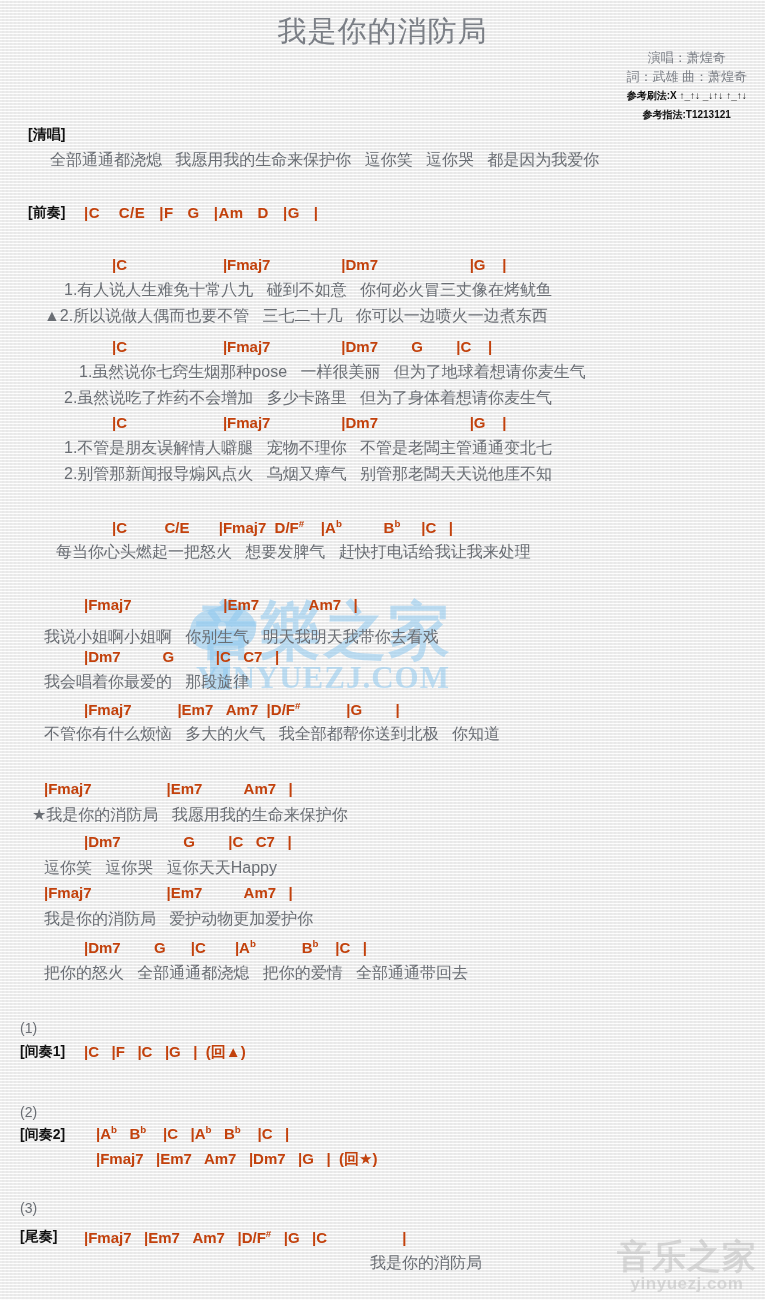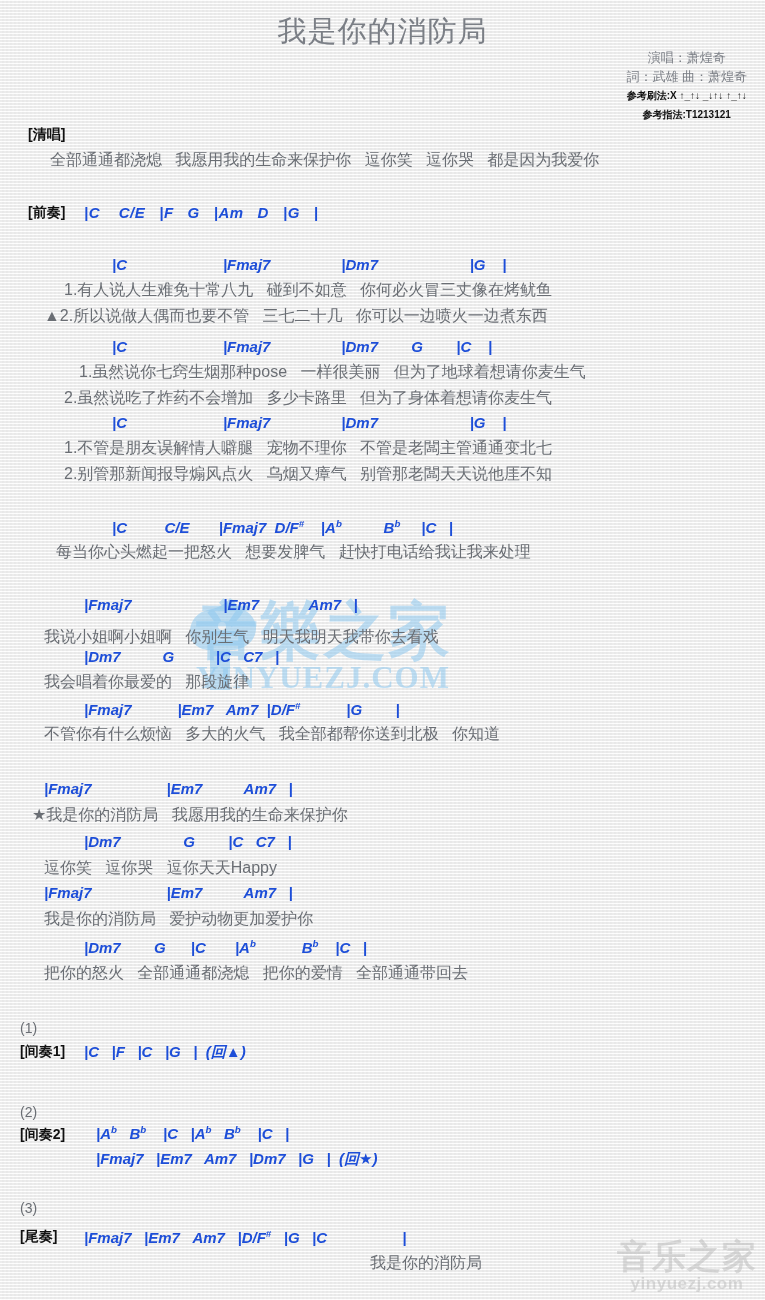--- a/index.html
+++ b/index.html
@@ -24,21 +24,21 @@
     position:absolute;left:0;top:12px;width:765px;text-align:center;
     font-size:29px;color:#7b7f86;letter-spacing:1px;
   }
   .keyinfo{position:absolute;left:95px;top:36px;color:#333;font-size:14px;font-weight:bold;line-height:22px;}
   .credits{position:absolute;right:18px;top:48px;text-align:center;line-height:19px;}
   .credits .c1,.credits .c2{color:#7a7e85;font-size:13px;}
   .credits .c3,.credits .c4{color:#111;font-size:10px;font-weight:bold;}
 
   
   .line{position:absolute;white-space:pre;}
-  .chordline{color:#1d4ed8;font-size:15px;font-weight:bold;font-style:italic;}
+  .chordline{color:#c2410c;font-size:15px;font-weight:bold;}
   .lyricline{color:#6a6e74;font-size:16px;}
   .sectag{color:#111;font-size:14px;font-weight:bold;}
   .num{color:#6a6e74;font-size:14px;}
   sup{font-size:.65em;vertical-align:super;font-weight:bold;}
 
   
   .wm-center{
     position:absolute;left:196px;top:598px;width:360px;height:100px;
     z-index:1;opacity:.55;pointer-events:none;
   }

